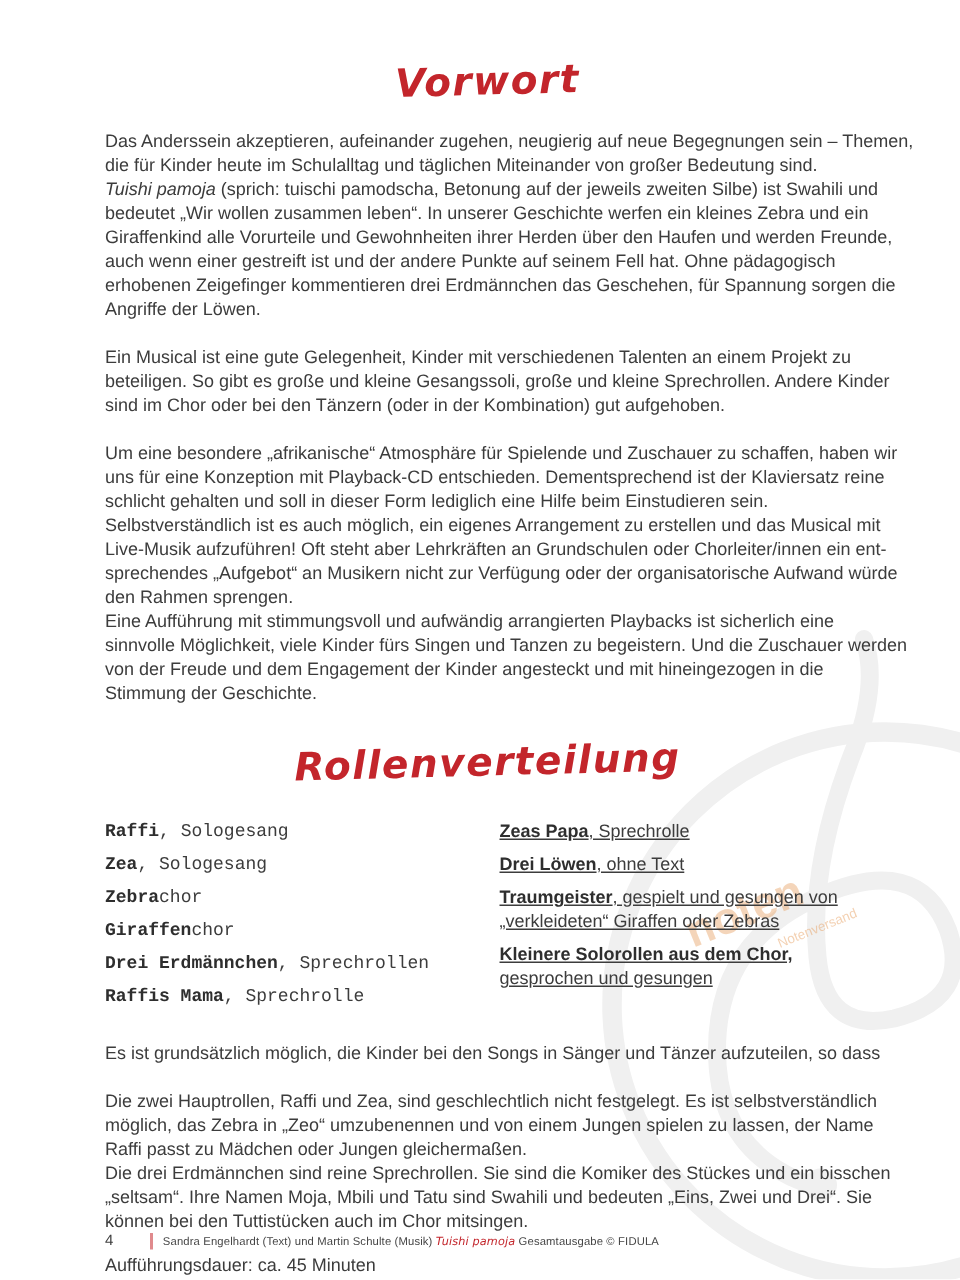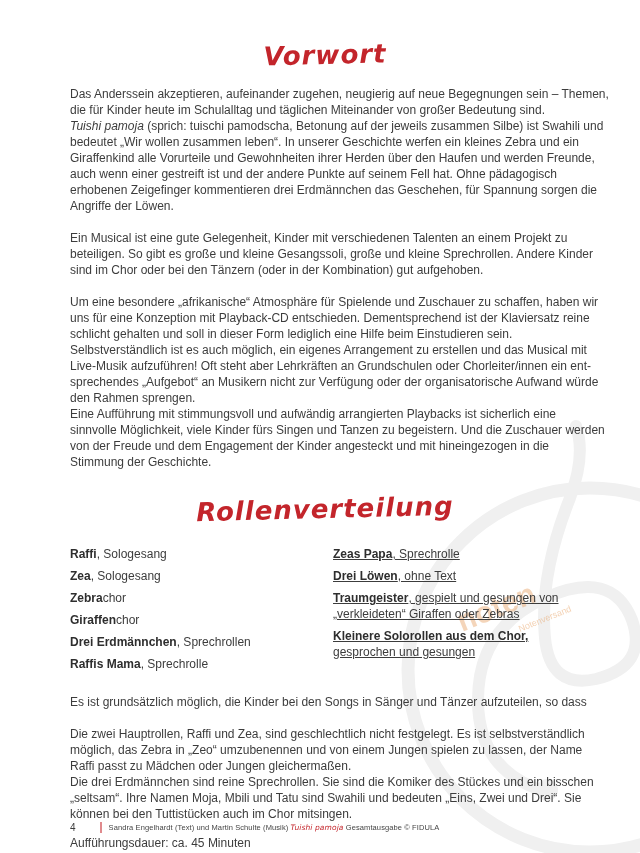--- a/index.html
+++ b/index.html
@@ -23,21 +23,21 @@
     font-size:26px;
     letter-spacing:1px;
     transform:rotate(-1.5deg);
   }
   .h2{margin-top:24px;margin-bottom:22px;}
   .para{margin:16px 0 13px 0;}
   .line{font-size:12px;line-height:16px;white-space:nowrap;}
   .b{font-weight:700;color:#2e2e2e;}
   .i{font-style:italic;}
   .roles{display:flex;margin:0 0 10px 0;}
-  .role-col-left{flex:0 0 263px;}
+  .role-col-left{flex:0 0 263px;font-family:Liberation Mono, monospace;}
   .role-col-right{flex:1;text-decoration:underline;}
   .role-item{margin-bottom:6px;}
   .duration{margin-top:8px;}
   .footer{
     position:absolute;left:70px;bottom:20px;z-index:1;
     display:flex;align-items:center;
     font-size:10px;color:#3c3c3c;
   }
   .footer-bar{
     display:inline-block;width:2px;height:11px;
@@ -74,21 +74,21 @@
     <text class="wm-small" x="520" y="632" transform="rotate(-22 520 632)">Notenversand</text>
   </svg>
 
   <div class="content">
 
     <h1 class="script-heading">Vorwort</h1>
 
     <div class="para">
         <div class="line"><span>Das Anderssein akzeptieren, aufeinander zugehen, neugierig auf neue Begegnungen sein – Themen,</span></div>
         <div class="line"><span>die für Kinder heute im Schulalltag und täglichen Miteinander von großer Bedeutung sind.</span></div>
-        <div class="line"><span class="i">Tuishi pamoja</span><span> (sprich: tuischi pamodscha, Betonung auf der jeweils zusammen Silbe) ist Swahili und</span></div>
+        <div class="line"><span class="i">Tuishi pamoja</span><span> (sprich: tuischi pamodscha, Betonung auf der jeweils zweiten Silbe) ist Swahili und</span></div>
         <div class="line"><span>bedeutet „Wir wollen zusammen leben“. In unserer Geschichte werfen ein kleines Zebra und ein</span></div>
         <div class="line"><span>Giraffenkind alle Vorurteile und Gewohnheiten ihrer Herden über den Haufen und werden Freunde,</span></div>
         <div class="line"><span>auch wenn einer gestreift ist und der andere Punkte auf seinem Fell hat. Ohne pädagogisch</span></div>
         <div class="line"><span>erhobenen Zeigefinger kommentieren drei Erdmännchen das Geschehen, für Spannung sorgen die</span></div>
         <div class="line"><span>Angriffe der Löwen.</span></div>
       </div>
     <div class="para">
         <div class="line"><span>Ein Musical ist eine gute Gelegenheit, Kinder mit verschiedenen Talenten an einem Projekt zu</span></div>
         <div class="line"><span>beteiligen. So gibt es große und kleine Gesangssoli, große und kleine Sprechrollen. Andere Kinder</span></div>
         <div class="line"><span>sind im Chor oder bei den Tänzern (oder in der Kombination) gut aufgehoben.</span></div>

